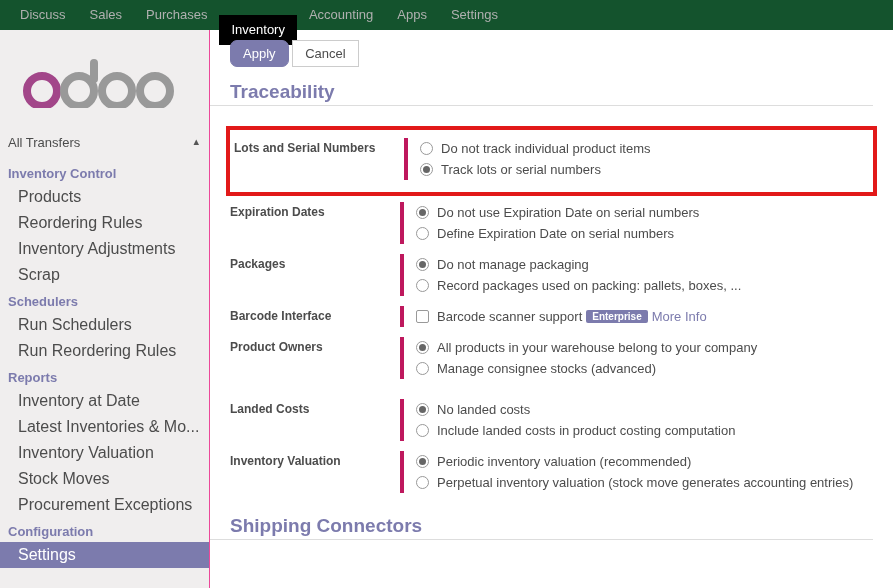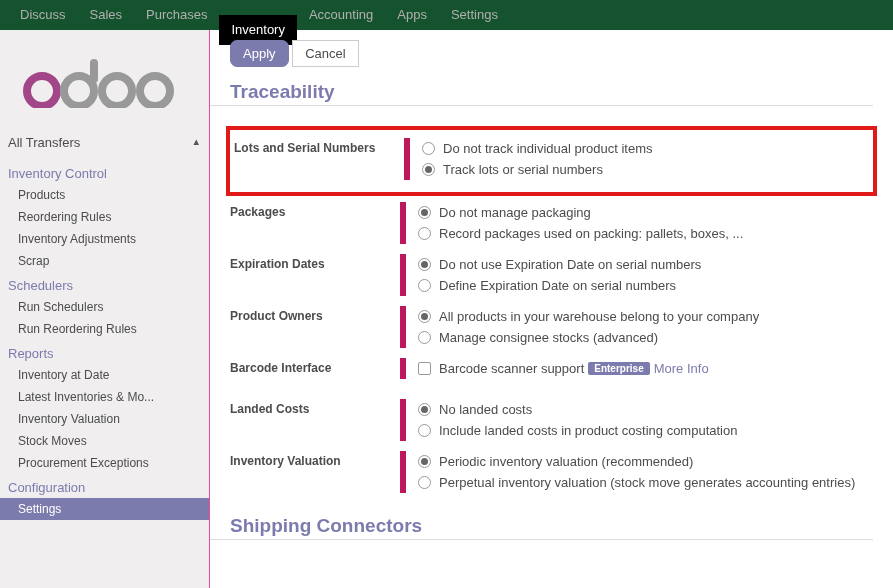--- a/index.html
+++ b/index.html
@@ -7,36 +7,36 @@
   
   .topbar { background: #14532d; height: 30px; display: flex; padding: 0 8px; }
   .topbar .menu-item { color: #b0b0b0; padding: 0 12px; height: 30px; line-height: 30px; font-size: 13px; cursor: pointer; }
   .topbar .menu-item.active { background: #000; color: #fff; margin-top: 15px; }
   
   .main { display: flex; height: calc(100% - 30px); }
   
   .sidebar { width: 210px; background: #f0eeee; border-right: 1px solid #ec4899; padding-top: 8px; overflow: hidden; }
   .logo-wrap { padding: 18px 22px 18px 22px; }
   .logo { width: 155px; height: 52px; }
-  .side-heading { color: #7c7bad; font-weight: normal; padding: 6px 8px 3px 8px; font-size: 13px; }
-  .side-item { color: #4c4c4c; padding: 4px 8px 4px 18px; font-size: 12px; cursor: pointer; white-space: nowrap; overflow: hidden; text-overflow: ellipsis; }
+  .side-heading { color: #7c7bad; font-weight: bold; padding: 6px 8px 3px 8px; font-size: 13px; }
+  .side-item { color: #4c4c4c; padding: 4px 8px 4px 18px; font-size: 16px; cursor: pointer; white-space: nowrap; overflow: hidden; text-overflow: ellipsis; }
   .side-item.active { background: #7c7bad; color: #fff; }
   .all-transfers { color: #4c4c4c; padding: 6px 8px 10px 8px; font-size: 13px; position: relative; }
   .all-transfers .arrow { position: absolute; right: 10px; top: 6px; font-size: 11px; color: #555; }
   
   .content { flex: 1; padding: 0 0 0 0; overflow-y: auto; position: relative; }
   .buttonbar { padding: 10px 0 8px 20px; }
   .btn { display: inline-block; padding: 5px 12px; font-size: 13px; border: 1px solid #ccc; background: #fff; cursor: pointer; }
   .btn.primary { background: #7c7bad; color: #fff; border-color: #7c7bad; border-radius: 7px; }
   
   .section-title { color: #7c7bad; font-size: 19px; font-weight: bold; padding: 6px 0 2px 20px; border-bottom: 1px solid #ddd; margin-right: 20px; margin-bottom: 20px; }
   
   .setting-row { display: flex; padding: 4px 20px 6px 20px; }
   .setting-label { width: 170px; font-weight: bold; color: #4c4c4c; font-size: 12px; padding-top: 3px; }
-  .setting-options { flex: 1; border-left: 6px solid #be185d; padding-left: 12px; }
+  .setting-options { flex: 1; border-left: 4px solid #be185d; padding-left: 12px; }
   .opt { display: flex; align-items: center; padding: 3px 0; color: #4c4c4c; font-size: 13px; }
   .radio, .checkbox { width: 13px; height: 13px; border: 1px solid #999; border-radius: 50%; margin-right: 8px; position: relative; flex-shrink: 0; background: #fff; }
   .checkbox { border-radius: 2px; }
   .radio.selected::after { content: ""; width: 7px; height: 7px; background: #666; border-radius: 50%; position: absolute; top: 2px; left: 2px; }
   
   .highlight-box { border: 4px solid #e21919; margin: 0 16px 2px 16px; padding: 4px 0 6px 0; }
   .highlight-box .setting-row { padding-left: 4px; padding-right: 4px; }
   
   .badge { background: #7c7bad; color: #fff; font-size: 10px; padding: 1px 6px; border-radius: 2px; margin: 0 4px; font-weight: bold; }
   .link { color: #7c7bad; cursor: pointer; }
@@ -107,73 +107,73 @@
             </div>
           <div class="opt">
               <span class="radio selected"></span>
               <span>Track lots or serial numbers</span>
             </div>
         </div>
       </div>
     </div>
 
     <div class="setting-row">
+      <div class="setting-label">Expiration Dates</div>
+      <div class="setting-options">
+        <div class="opt">
+            <span class="radio selected"></span>
+            <span>Do not use Expiration Date on serial numbers</span>
+          </div>
+        <div class="opt">
+            <span class="radio"></span>
+            <span>Define Expiration Date on serial numbers</span>
+          </div>
+      </div>
+    </div>
+
+    <div class="setting-row">
       <div class="setting-label">Packages</div>
       <div class="setting-options">
         <div class="opt">
             <span class="radio selected"></span>
             <span>Do not manage packaging</span>
           </div>
         <div class="opt">
             <span class="radio"></span>
             <span>Record packages used on packing: pallets, boxes, ...</span>
-          </div>
-      </div>
-    </div>
-
-    <div class="setting-row">
-      <div class="setting-label">Expiration Dates</div>
-      <div class="setting-options">
-        <div class="opt">
-            <span class="radio selected"></span>
-            <span>Do not use Expiration Date on serial numbers</span>
-          </div>
-        <div class="opt">
-            <span class="radio"></span>
-            <span>Define Expiration Date on serial numbers</span>
-          </div>
-      </div>
-    </div>
-
-    <div class="setting-row">
-      <div class="setting-label">Product Owners</div>
-      <div class="setting-options">
-        <div class="opt">
-            <span class="radio selected"></span>
-            <span>All products in your warehouse belong to your company</span>
-          </div>
-        <div class="opt">
-            <span class="radio"></span>
-            <span>Manage consignee stocks (advanced)</span>
           </div>
       </div>
     </div>
 
     <div class="setting-row">
       <div class="setting-label">Barcode Interface</div>
       <div class="setting-options">
         <div class="opt">
           <span class="checkbox"></span>
           <span>Barcode scanner support</span>
           <span class="badge">Enterprise</span>
           <span class="link">More Info</span>
         </div>
       </div>
     </div>
 
+    <div class="setting-row">
+      <div class="setting-label">Product Owners</div>
+      <div class="setting-options">
+        <div class="opt">
+            <span class="radio selected"></span>
+            <span>All products in your warehouse belong to your company</span>
+          </div>
+        <div class="opt">
+            <span class="radio"></span>
+            <span>Manage consignee stocks (advanced)</span>
+          </div>
+      </div>
+    </div>
+
     <div style="height:10px"></div>
 
     <div class="setting-row">
       <div class="setting-label">Landed Costs</div>
       <div class="setting-options">
         <div class="opt">
             <span class="radio selected"></span>
             <span>No landed costs</span>
           </div>
         <div class="opt">

